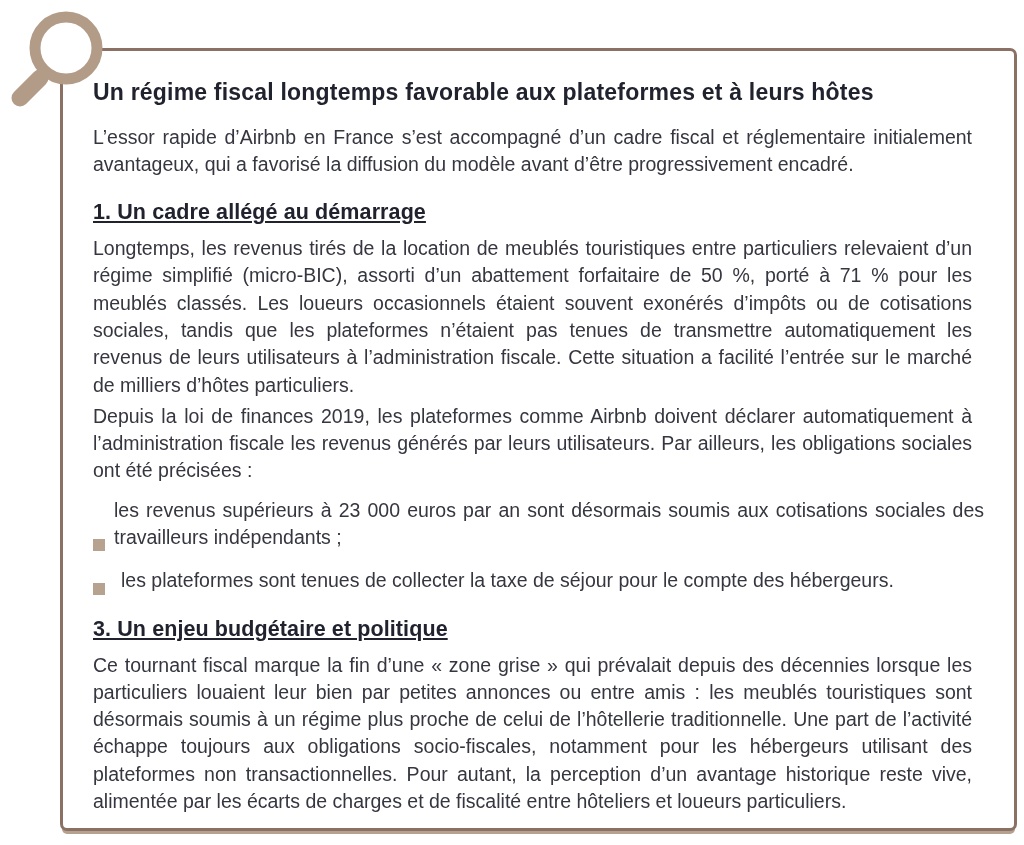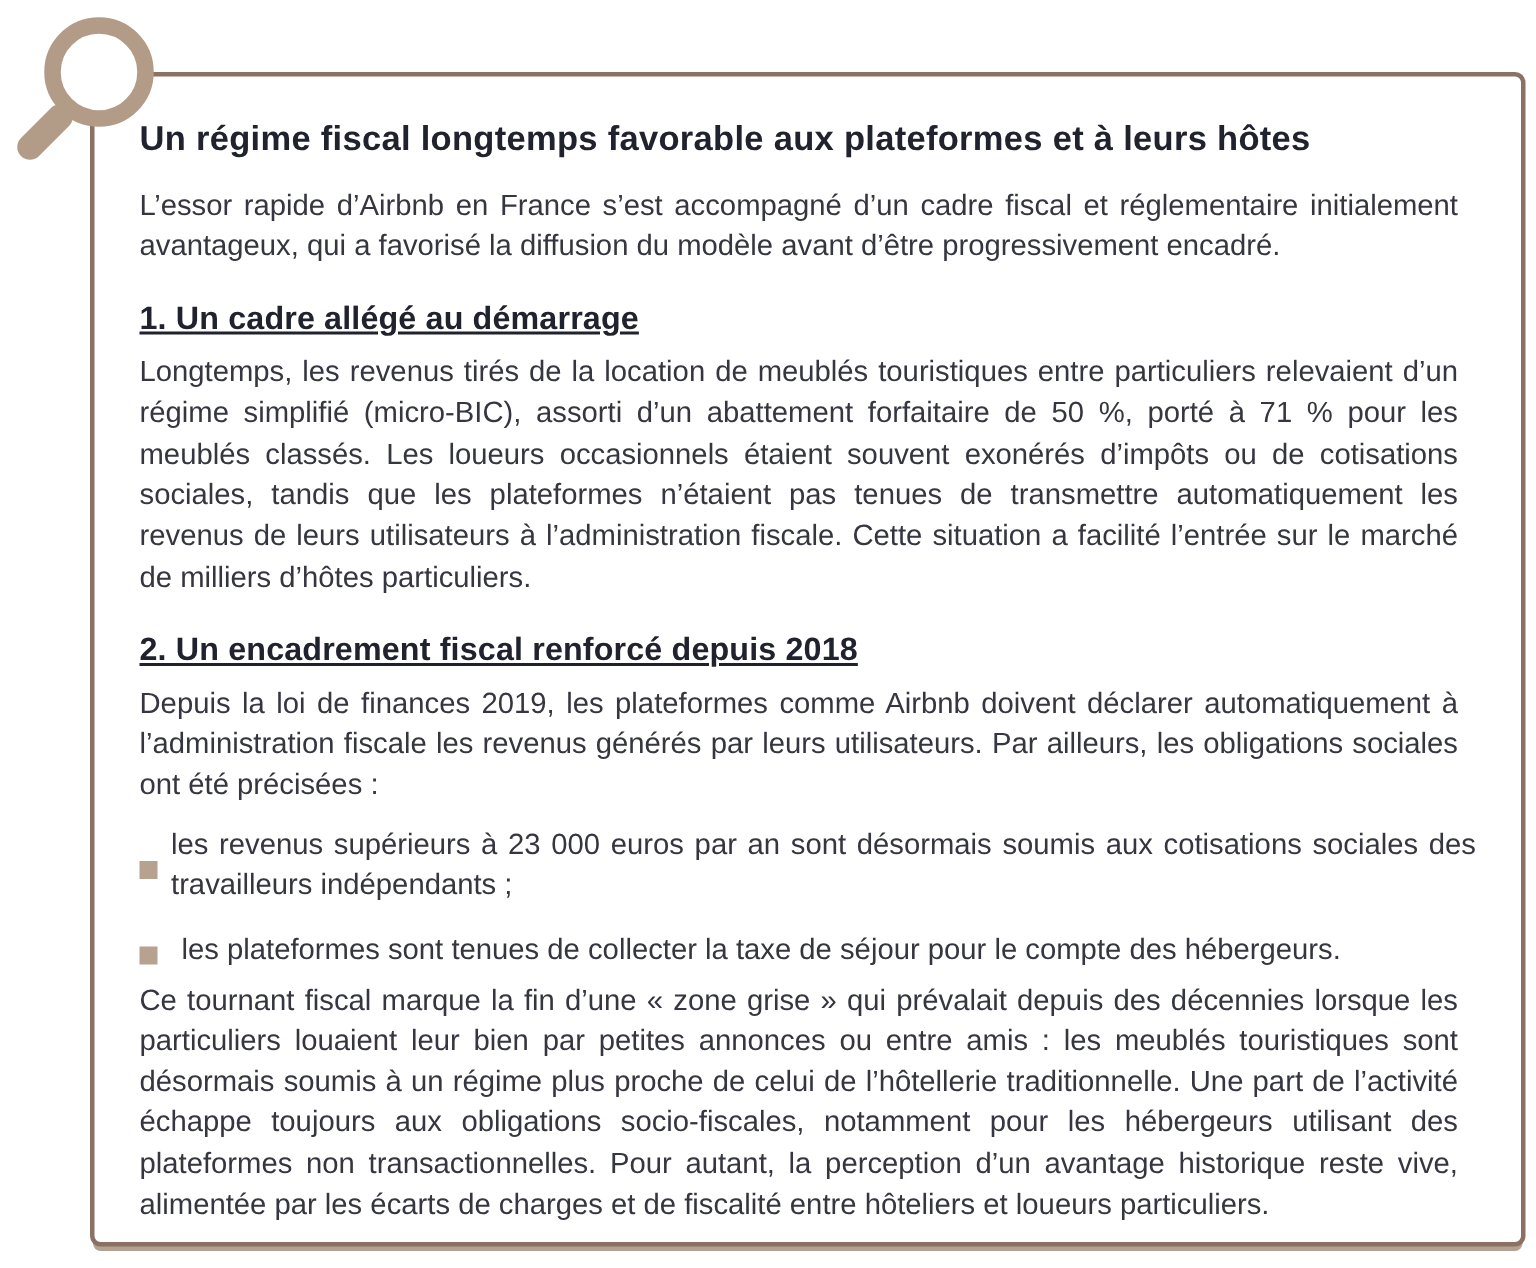--- a/index.html
+++ b/index.html
@@ -60,21 +60,21 @@
   .para {
     font-size: 19.5px;
     line-height: 27.3px;
     color: #35363f;
     text-align: justify;
     margin: 0 12px 4px 0;
   }
   .intro { margin-bottom: 2px; }
   .bullet-item {
     display: flex;
-    align-items: center;
+    align-items: flex-end;
     gap: 9px;
     font-size: 19.5px;
     line-height: 27.3px;
     color: #35363f;
     text-align: justify;
     margin: 12px 0 0 0;
   }
   .bullet-item .bullet-square {
     flex: 0 0 auto;
     width: 12px;
@@ -99,30 +99,30 @@
 
   <div class="info-box">
 
     <h1 class="box-title">Un régime fiscal longtemps favorable aux plateformes et à leurs hôtes</h1>
 
     <p class="para intro">L’essor rapide d’Airbnb en France s’est accompagné d’un cadre fiscal et réglementaire initialement avantageux, qui a favorisé la diffusion du modèle avant d’être progressivement encadré.</p>
 
     <h2 class="section-heading">1. Un cadre allégé au démarrage</h2>
     <p class="para">Longtemps, les revenus tirés de la location de meublés touristiques entre particuliers relevaient d’un régime simplifié (micro-BIC), assorti d’un abattement forfaitaire de 50 %, porté à 71 % pour les meublés classés. Les loueurs occasionnels étaient souvent exonérés d’impôts ou de cotisations sociales, tandis que les plateformes n’étaient pas tenues de transmettre automatiquement les revenus de leurs utilisateurs à l’administration fiscale. Cette situation a facilité l’entrée sur le marché de milliers d’hôtes particuliers.</p>
 
-    <h2 class="section-heading">2. Un encadrement fiscal renforcé depuis 2018</h2>
     <p class="para">Depuis la loi de finances 2019, les plateformes comme Airbnb doivent déclarer automatiquement à l’administration fiscale les revenus générés par leurs utilisateurs. Par ailleurs, les obligations sociales ont été précisées :</p>
 
     <div class="bullet-group">
       <div class="bullet-item">
         <span class="bullet-square"></span>
         <span>les revenus supérieurs à 23 000 euros par an sont désormais soumis aux cotisations sociales des travailleurs indépendants ;</span>
       </div>
       <div class="bullet-item">
         <span class="bullet-square"></span>
         <span>les plateformes sont tenues de collecter la taxe de séjour pour le compte des hébergeurs.</span>
       </div>
     </div>
 
+    <h2 class="section-heading">3. Un enjeu budgétaire et politique</h2>
     <p class="para">Ce tournant fiscal marque la fin d’une « zone grise » qui prévalait depuis des décennies lorsque les particuliers louaient leur bien par petites annonces ou entre amis : les meublés touristiques sont désormais soumis à un régime plus proche de celui de l’hôtellerie traditionnelle. Une part de l’activité échappe toujours aux obligations socio-fiscales, notamment pour les hébergeurs utilisant des plateformes non transactionnelles. Pour autant, la perception d’un avantage historique reste vive, alimentée par les écarts de charges et de fiscalité entre hôteliers et loueurs particuliers.</p>
 
   </div>
 </div>
 
 </body></html>

